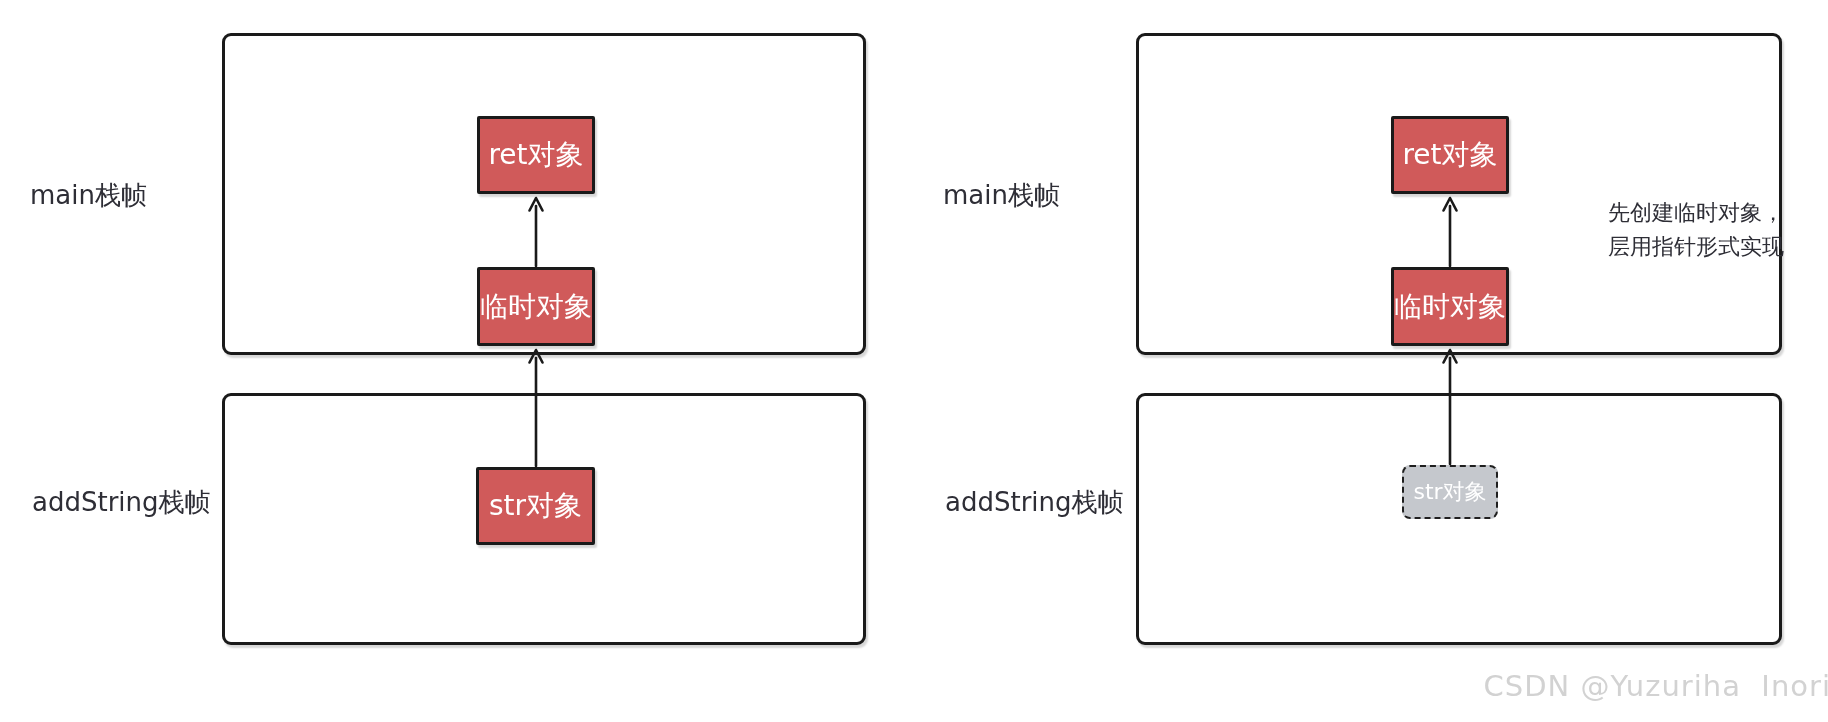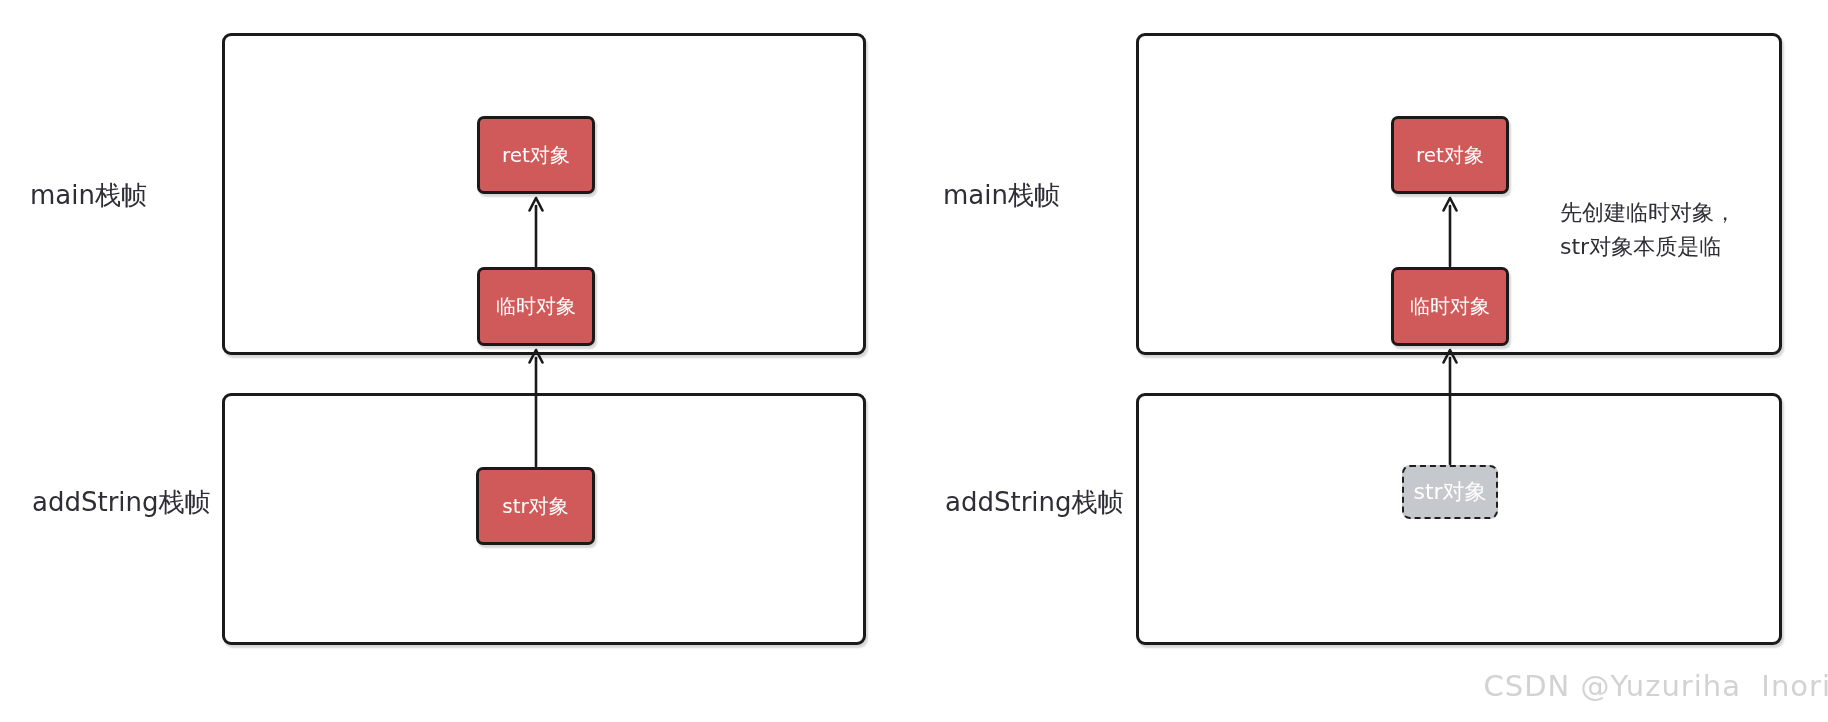--- a/index.html
+++ b/index.html
@@ -34,43 +34,44 @@
   }
   .arrows {
     position: absolute;
     left: 0; top: 0;
     width: 1828px; height: 722px;
   }
   .obj-box {
     position: absolute;
     box-sizing: border-box;
     border: 3px solid var(--stroke);
-    border-radius: 7px;
+    border-radius: 2px;
     background: var(--object_red);
     color: #ffffff;
     display: flex;
     align-items: center;
     justify-content: center;
-    font-size: 20px;
+    font-size: 28px;
     white-space: nowrap;
     box-shadow: 2px 3px 2px rgba(0,0,0,0.16);
   }
   .obj-box.gray {
     background: var(--object_gray);
     border: 2.5px dashed #1f1f1f;
     border-radius: 8px;
     font-size: 22px;
     box-shadow: none;
   }
   .annotation {
     position: absolute;
     font-size: 22px;
     line-height: 34px;
     color: var(--label_text);
     white-space: nowrap;
+    margin-left: 48px;
   }
   .watermark {
     position: absolute;
     font-size: 29px;
     color: var(--watermark);
     white-space: pre;
     letter-spacing: 1px;
   }
 </style>
 </head>
@@ -108,18 +109,18 @@
   <div class="obj-box" style="left:477px; top:116px; width:118px; height:78px;">ret对象</div>
   <div class="obj-box" style="left:477px; top:267px; width:118px; height:79px;">临时对象</div>
   <div class="obj-box" style="left:476px; top:467px; width:119px; height:78px;">str对象</div>
 
   <div class="obj-box" style="left:1391px; top:116px; width:118px; height:78px;">ret对象</div>
   <div class="obj-box" style="left:1391px; top:267px; width:118px; height:79px;">临时对象</div>
   <div class="obj-box gray" style="left:1402px; top:465px; width:96px; height:54px;">str对象</div>
 
   <div class="annotation" style="left:1560px; top:196px;">
     <div>先创建临时对象，</div>
-    <div>str对象本质是临</div>
+    <div>层用指针形式实现</div>
   </div>
 
   <div class="watermark" style="right:-3px; top:669px;">CSDN @Yuzuriha  Inori</div>
 
 </div>
 
 </body></html>

